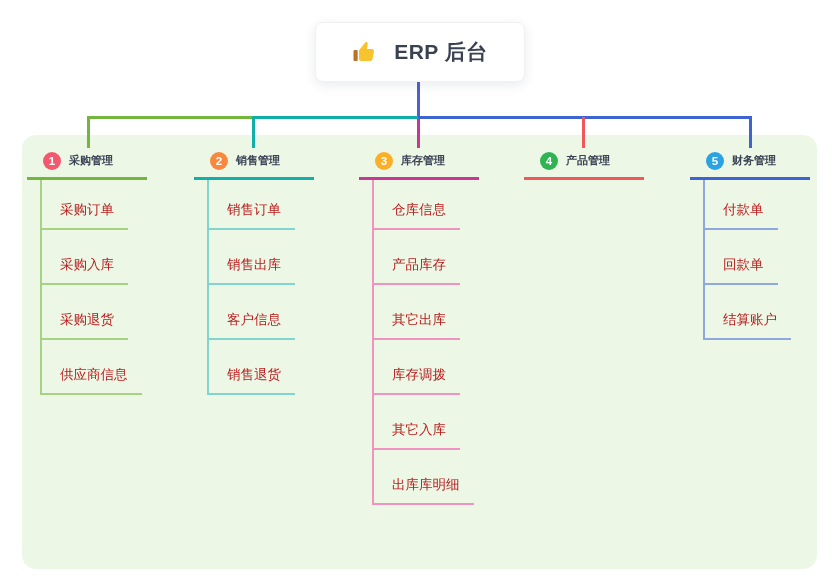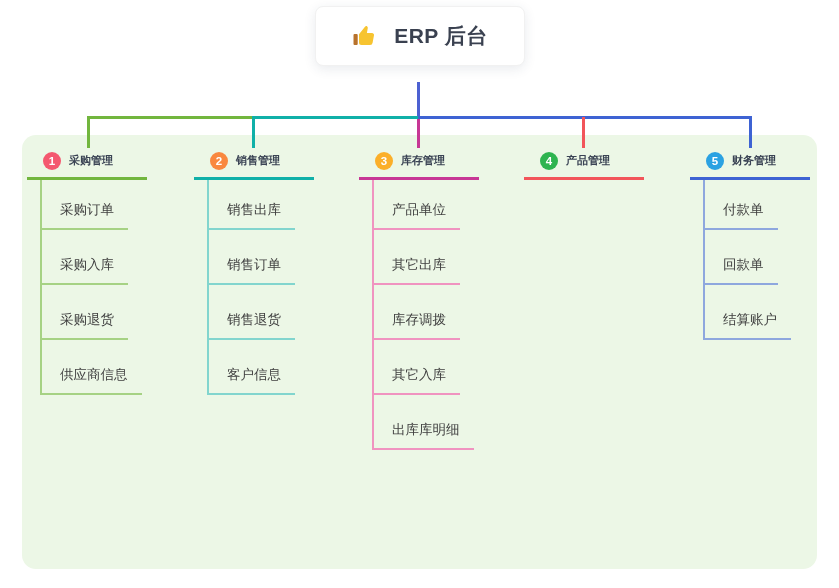--- a/index.html
+++ b/index.html
@@ -10,21 +10,21 @@
   .stage{position:absolute;left:0;top:0;width:839px;height:588px;}
 
   
   .panel{
     position:absolute;left:22px;top:135px;width:795px;height:434px;
     border-radius:14px;background:#ecf7e6;
   }
 
   
   .root-card{
-    position:absolute;left:315px;top:6px;width:210px;height:60px;
+    position:absolute;left:315px;top:22px;width:210px;height:60px;
     background:#ffffff;border:1px solid #f1f1f1;border-radius:8px;
     box-shadow:0 3px 12px rgba(40,60,90,.10);
     display:flex;align-items:center;justify-content:center;gap:18px;
     box-sizing:border-box;z-index:3;
   }
   .root-card .root-label{
     font-size:21px;font-weight:600;color:#3a4150;letter-spacing:.5px;
   }
   .root-card svg{display:block;}
 
@@ -45,21 +45,21 @@
     margin-right:8px;
   }
   .t-label{font-size:11px;font-weight:600;color:#3a4354;white-space:nowrap;}
 
   .children{
     margin-left:13px;border-left:2px solid var(--light);width:max-content;
   }
   .child{
     width:max-content;border-bottom:2px solid var(--light);
     padding:25px 14px 9px 18px;
-    font-size:13.5px;line-height:19px;color:#404040;white-space:nowrap;
+    font-size:13.5px;line-height:19px;color:#b91c1c;white-space:nowrap;
   }
   .child:first-child{padding-top:20px;}
 </style>
 </head>
 <body>
 
 <div class="stage">
 
   <div class="panel" style="background: rgb(236, 247, 230);"></div>
 
@@ -95,34 +95,35 @@
       <div class="child">供应商信息</div>
     </div>
   </div>
 
   <div class="branch" style="left: 194px; --main: #10b0a8; --light: #82d5ce;">
     <div class="title">
       <span class="badge" style="background: rgb(249, 136, 63);">2</span>
       <span class="t-label">销售管理</span>
     </div>
     <div class="children">
+      <div class="child">销售订单</div>
       <div class="child">销售出库</div>
-      <div class="child">销售订单</div>
+      <div class="child">客户信息</div>
       <div class="child">销售退货</div>
-      <div class="child">客户信息</div>
     </div>
   </div>
 
   <div class="branch" style="left: 359px; --main: #c73795; --light: #f093c0;">
     <div class="title">
       <span class="badge" style="background: rgb(251, 175, 41);">3</span>
       <span class="t-label">库存管理</span>
     </div>
     <div class="children">
-      <div class="child">产品单位</div>
+      <div class="child">仓库信息</div>
+      <div class="child">产品库存</div>
       <div class="child">其它出库</div>
       <div class="child">库存调拨</div>
       <div class="child">其它入库</div>
       <div class="child">出库库明细</div>
     </div>
   </div>
 
   <div class="branch" style="left: 524px; --main: #f2555a; --light: #f8a09d;">
     <div class="title">
       <span class="badge" style="background: rgb(46, 180, 80);">4</span>

